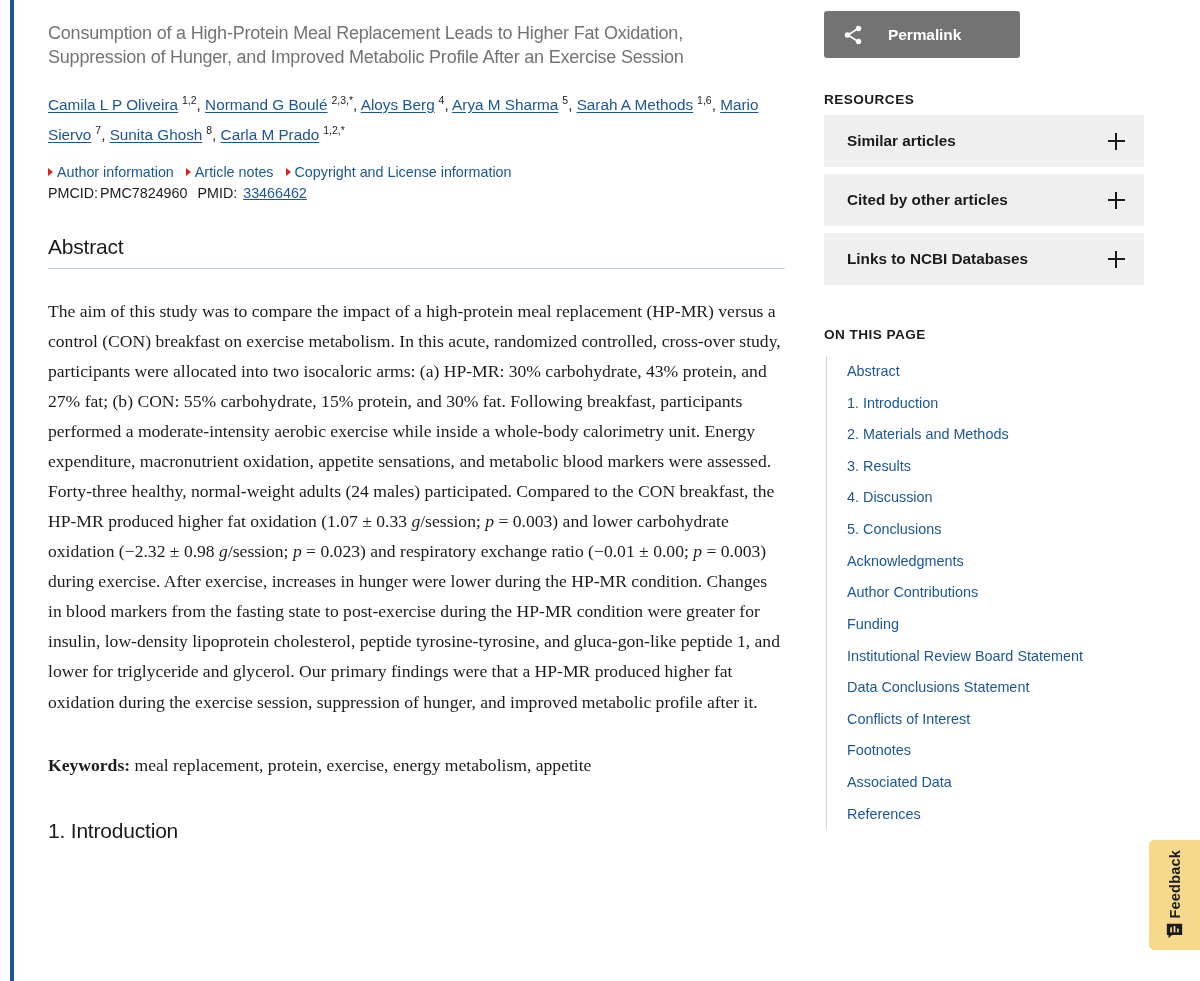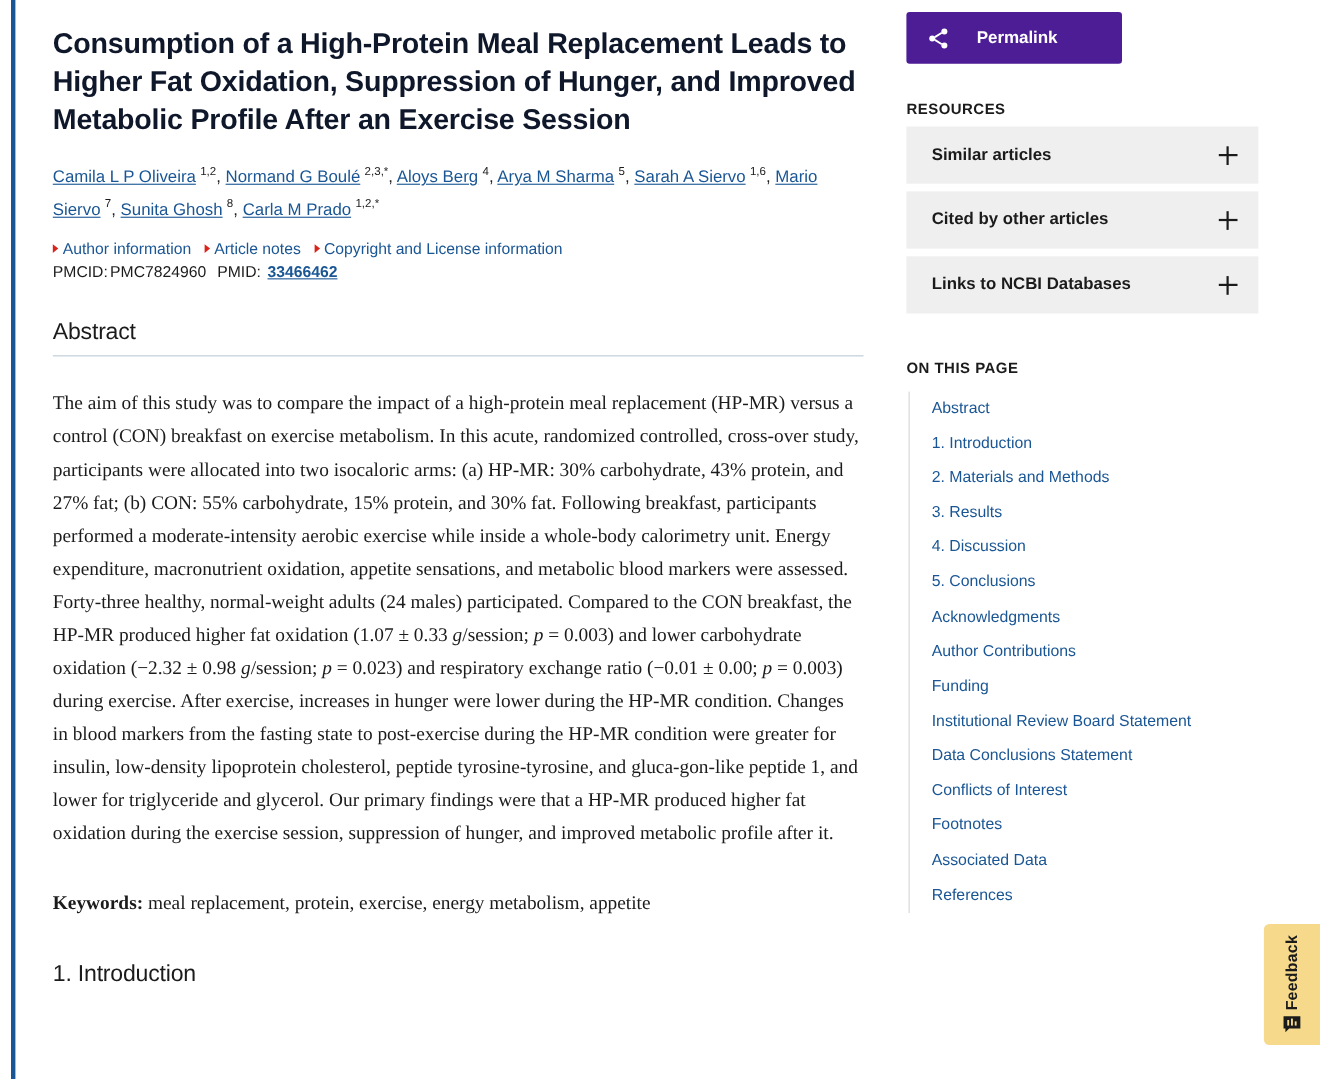--- a/index.html
+++ b/index.html
@@ -39,25 +39,25 @@
     padding: 22px 26px 0 48px;
   }
   #side-column {
     width: 390px;
     padding: 8px 0 0 8px;
   }
 
   
   #article-title {
     font-family: "Liberation Sans", sans-serif;
-    font-size: 26px;
-    font-weight: bold;
+    font-size: 18px;
+    font-weight: normal;
     line-height: 1.33;
     letter-spacing: -0.2px;
-    color: #0f172a;
+    color: #737373;
     margin: 0 0 20px 0;
     max-width: 740px;
   }
 
   #authors {
     font-size: 15.3px;
     line-height: 1.95;
     color: #1b1b1b;
     margin-bottom: 14px;
     max-width: 740px;
@@ -94,21 +94,21 @@
     border-bottom: 4px solid transparent;
     margin-right: 4px;
     vertical-align: 1px;
   }
 
   #ids-line {
     font-size: 14.3px;
     color: #1b1b1b;
     margin-bottom: 34px;
   }
-  #ids-line a { color: #1a5694; text-decoration: underline; font-weight: bold; }
+  #ids-line a { color: #1a5694; text-decoration: underline; }
   #pmcid-label, #pmid-label { margin-right: 2px; }
   #pmid-block { margin-left: 10px; }
 
   
   #abstract-heading {
     font-family: "Liberation Sans", sans-serif;
     font-size: 21px;
     font-weight: normal;
     color: #1b1b1b;
     margin: 0 0 9px 0;
@@ -149,21 +149,21 @@
     letter-spacing: -0.2px;
   }
 
   
   #permalink-button {
     display: flex;
     align-items: center;
     justify-content: flex-start;
     width: 196px;
     height: 47px;
-    background: #4c1d95;
+    background: #737373;
     border: none;
     border-radius: 3px;
     color: #ffffff;
     font-family: "Liberation Sans", sans-serif;
     font-size: 15.5px;
     font-weight: bold;
     cursor: pointer;
     padding: 0 18px;
     margin: 3px 0 0 6px;
   }
@@ -257,21 +257,21 @@
 <body>
 
 <div id="left-rule"></div>
 
 <div id="page">
 
   <div id="article-column">
 
     <h1 id="article-title">Consumption of a High-Protein Meal Replacement Leads to Higher Fat Oxidation, Suppression of Hunger, and Improved Metabolic Profile After an Exercise Session</h1>
 
-    <div id="authors"><a href="#">Camila L P Oliveira</a><sup> 1,2</sup>, <a href="#">Normand G Boulé</a><sup> 2,3,*</sup>, <a href="#">Aloys Berg</a><sup> 4</sup>, <a href="#">Arya M Sharma</a><sup> 5</sup>, <a href="#">Sarah A Siervo</a><sup> 1,6</sup>, <a href="#">Mario Siervo</a><sup> 7</sup>, <a href="#">Sunita Ghosh</a><sup> 8</sup>, <a href="#">Carla M Prado</a><sup> 1,2,*</sup></div>
+    <div id="authors"><a href="#">Camila L P Oliveira</a><sup> 1,2</sup>, <a href="#">Normand G Boulé</a><sup> 2,3,*</sup>, <a href="#">Aloys Berg</a><sup> 4</sup>, <a href="#">Arya M Sharma</a><sup> 5</sup>, <a href="#">Sarah A Methods</a><sup> 1,6</sup>, <a href="#">Mario Siervo</a><sup> 7</sup>, <a href="#">Sunita Ghosh</a><sup> 8</sup>, <a href="#">Carla M Prado</a><sup> 1,2,*</sup></div>
 
     <div id="article-meta-links"><a href="#" class="meta-link" style="text-decoration: none;"><span class="tri"></span><span>Author information</span></a><a href="#" class="meta-link" style="text-decoration: none;"><span class="tri"></span><span>Article notes</span></a><a href="#" class="meta-link" style="text-decoration: none;"><span class="tri"></span><span>Copyright and License information</span></a></div>
 
     <div id="ids-line">
       <span id="pmcid-label">PMCID:</span><span id="pmcid-value">PMC7824960</span><span id="pmid-block"><span id="pmid-label">PMID:</span>
         <a href="#" id="pmid-value">33466462</a></span>
     </div>
 
     <h2 id="abstract-heading">Abstract</h2>
     <div id="abstract-rule"></div>

